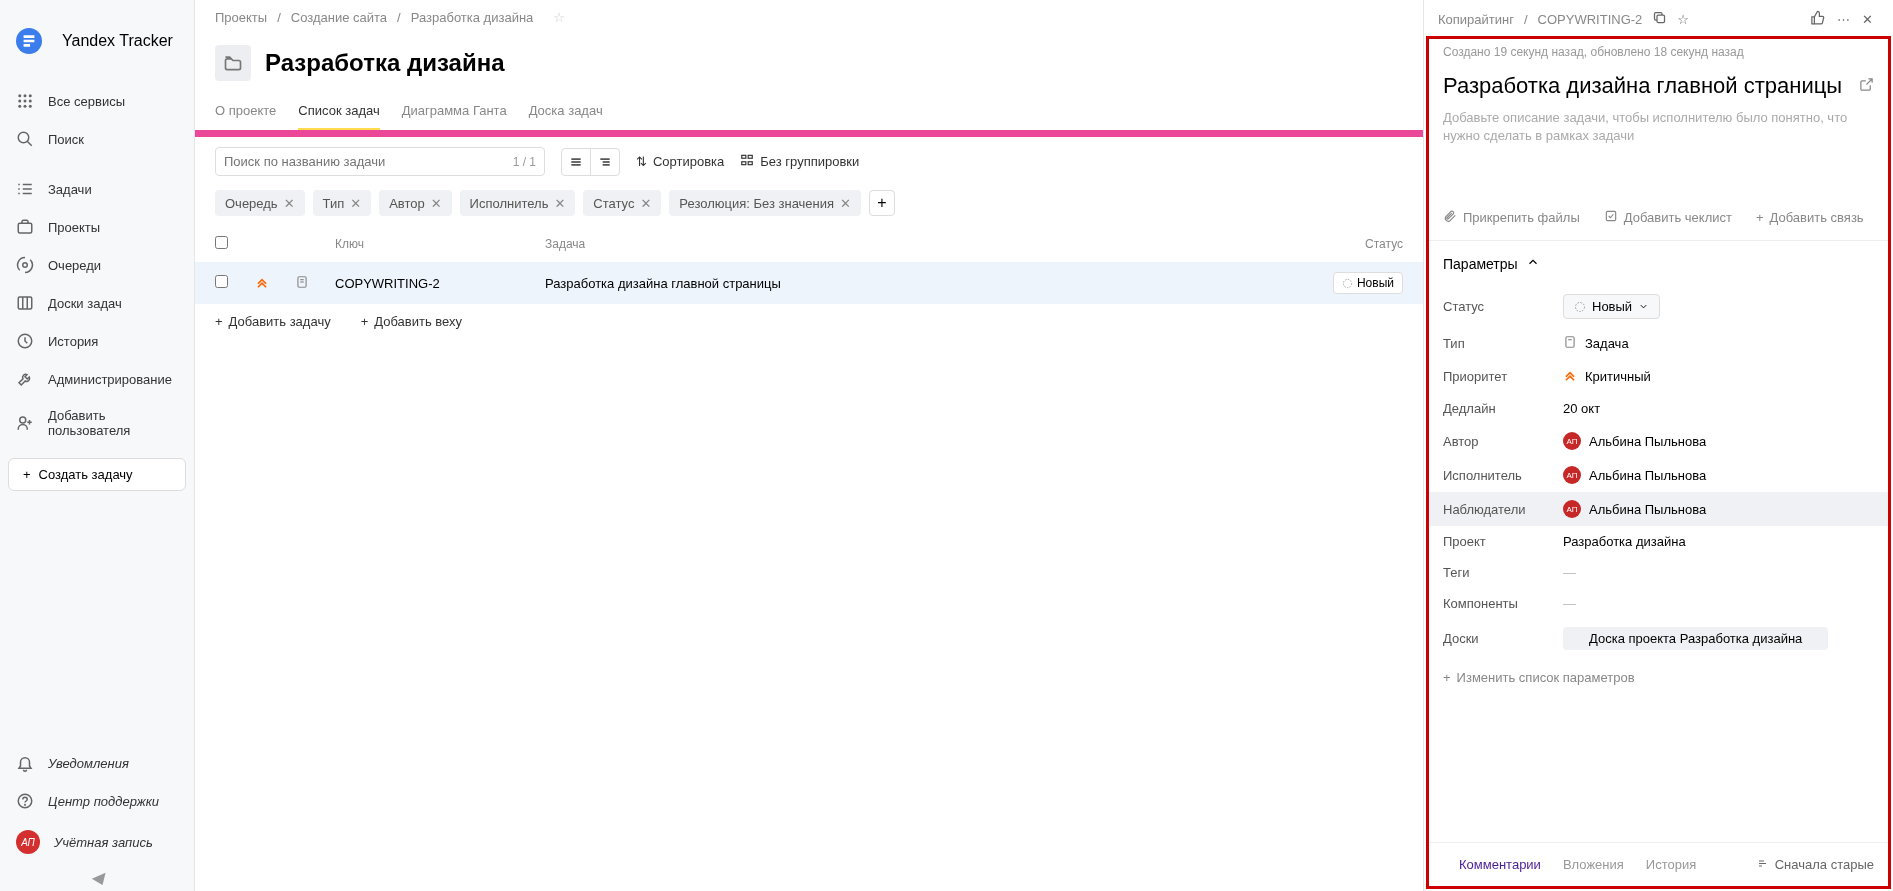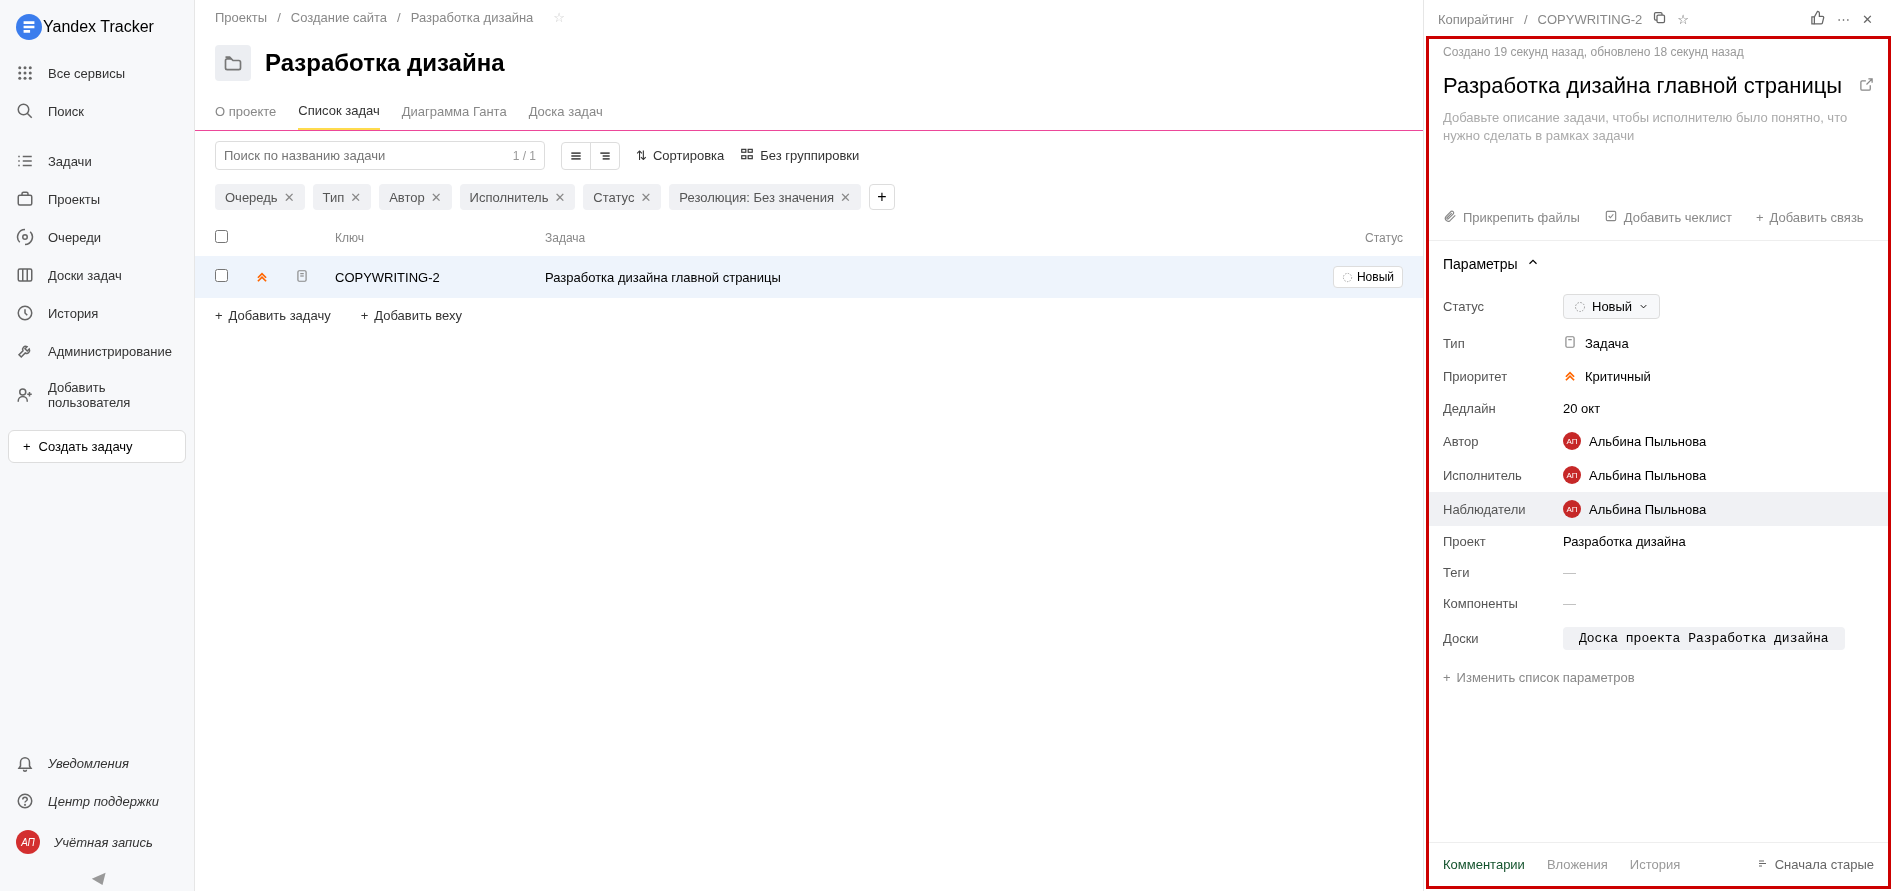--- a/index.html
+++ b/index.html
@@ -1,37 +1,37 @@
 <!DOCTYPE html>
 <html><head>
   <meta charset="utf-8">
   <style>
     * { margin: 0; padding: 0; box-sizing: border-box; font-family: Arial, sans-serif; }
     body { display: flex; height: 891px; width: 1893px; overflow: hidden; background: #fff; }
     
     
     .sidebar { width: 195px; background: #f7f8fa; display: flex; flex-direction: column; border-right: 1px solid #e6e6e6; }
-    .sidebar-header { display: flex; align-items: center; padding: 14px 16px; gap: 1px; }
+    .sidebar-header { display: flex; align-items: center; padding: 28px 16px; gap: 20px; }
     .logo-circle { width: 26px; height: 26px; background: #3b7ded; border-radius: 50%; display: flex; align-items: center; justify-content: center; color: #fff; font-size: 14px; font-weight: bold; }
     .sidebar-item { display: flex; align-items: center; gap: 14px; padding: 10px 16px; font-size: 13px; color: #333; cursor: pointer; }
     .sidebar-icon { width: 18px; height: 18px; display: flex; align-items: center; justify-content: center; color: #666; }
     .sidebar-icon svg { width: 18px; height: 18px; }
     .create-task-btn { margin: 10px 8px; padding: 8px 14px; background: #fff; border: 1px solid #ddd; border-radius: 6px; display: flex; align-items: center; gap: 8px; font-size: 13px; cursor: pointer; }
     .sidebar-bottom { margin-top: auto; font-style: italic; }
     .user-avatar-small { width: 24px; height: 24px; border-radius: 50%; background: #d32f2f; color: #fff; display: flex; align-items: center; justify-content: center; font-size: 10px; }
     .collapse-handle { text-align: center; padding: 4px 0; color: #999; }
     
     
     .main { flex: 1; display: flex; flex-direction: column; overflow: hidden; }
     .breadcrumb-bar { display: flex; align-items: center; padding: 10px 20px; gap: 10px; font-size: 13px; color: #888; }
     .breadcrumb-link { color: #888; }
     .page-header { display: flex; align-items: center; padding: 10px 20px 4px; gap: 14px; }
     .page-icon { width: 36px; height: 36px; background: #eceef2; border-radius: 4px; display: flex; align-items: center; justify-content: center; color: #777; }
     .page-title { font-size: 24px; font-weight: bold; }
-    .tabs { display: flex; gap: 22px; padding: 10px 20px 0; border-bottom: 1px solid #ec4899; font-size: 13px; color: #888; align-items: center; }
+    .tabs { display: flex; gap: 22px; padding: 10px 20px 0; border-bottom: 7px solid #ec4899; font-size: 13px; color: #888; }
     .tab { padding: 8px 0 10px; cursor: pointer; }
     .tab.active { color: #333; border-bottom: 2px solid #ffdb4d; font-weight: 500; }
     
     .toolbar { display: flex; align-items: center; padding: 10px 20px; gap: 16px; font-size: 13px; }
     .search-box { display: flex; align-items: center; border: 1px solid #ddd; border-radius: 4px; padding: 6px 8px; width: 330px; }
     .search-box input { border: none; outline: none; flex: 1; font-size: 13px; }
     .search-count { color: #999; font-size: 12px; }
     .view-btn { width: 30px; height: 28px; border: 1px solid #ddd; border-radius: 4px; display: flex; align-items: center; justify-content: center; cursor: pointer; }
     .toolbar-action { display: flex; align-items: center; gap: 6px; cursor: pointer; color: #333; }
     
@@ -67,28 +67,28 @@
     .panel-desc { padding: 0 14px 14px; font-size: 13px; color: #aaa; line-height: 1.4; }
     .panel-actions { display: flex; gap: 24px; padding: 6px 14px 14px; border-bottom: 1px solid #eee; font-size: 13px; color: #888; margin-top: 44px; }
     .panel-action { display: flex; gap: 6px; align-items: center; cursor: pointer; }
     
     .params-header { display: flex; align-items: center; gap: 8px; padding: 14px; font-size: 14px; font-weight: 500; cursor: pointer; }
     .param-row { display: flex; padding: 8px 14px; font-size: 13px; align-items: center; }
     .param-row.highlighted { background: #f0f1f4; }
     .param-label { width: 120px; color: #555; }
     .param-value { flex: 1; display: flex; align-items: center; gap: 8px; }
     .status-pill { display: inline-flex; align-items: center; gap: 6px; padding: 4px 10px; border: 1px solid #ddd; border-radius: 4px; background: #f7f8fa; cursor: pointer; }
-    .board-pill { display: inline-block; padding: 4px 16px; background: #f0f1f4; border-radius: 4px; font-family: Liberation Mono, monospace; }
+    .board-pill { display: inline-block; padding: 4px 26px; background: #f0f1f4; border-radius: 4px; }
     .user-chip { display: flex; align-items: center; gap: 8px; }
     .user-dot { width: 18px; height: 18px; border-radius: 50%; background: #c62828; color: #fff; font-size: 8px; display: flex; align-items: center; justify-content: center; }
     .change-params { padding: 12px 14px 20px; font-size: 13px; color: #888; display: flex; gap: 6px; align-items: center; cursor: pointer; }
     
     .panel-tabs { display: flex; gap: 22px; padding: 14px; border-top: 1px solid #eee; font-size: 13px; margin-top: auto; }
     .panel-tab { cursor: pointer; color: #999; }
-    .panel-tab.active { font-weight: 500; color: #14532d; }
+    .panel-tab.active { font-weight: 500; color: #4c1d95; margin-left: 16px; }
     .sort-toggle { margin-left: auto; display: flex; gap: 6px; align-items: center; color: #666; }
     
     .dash { color: #bbb; }
   </style>
 </head>
 <body>
 
 <div class="sidebar">
   <div class="sidebar-header">
     <div class="logo-circle">

